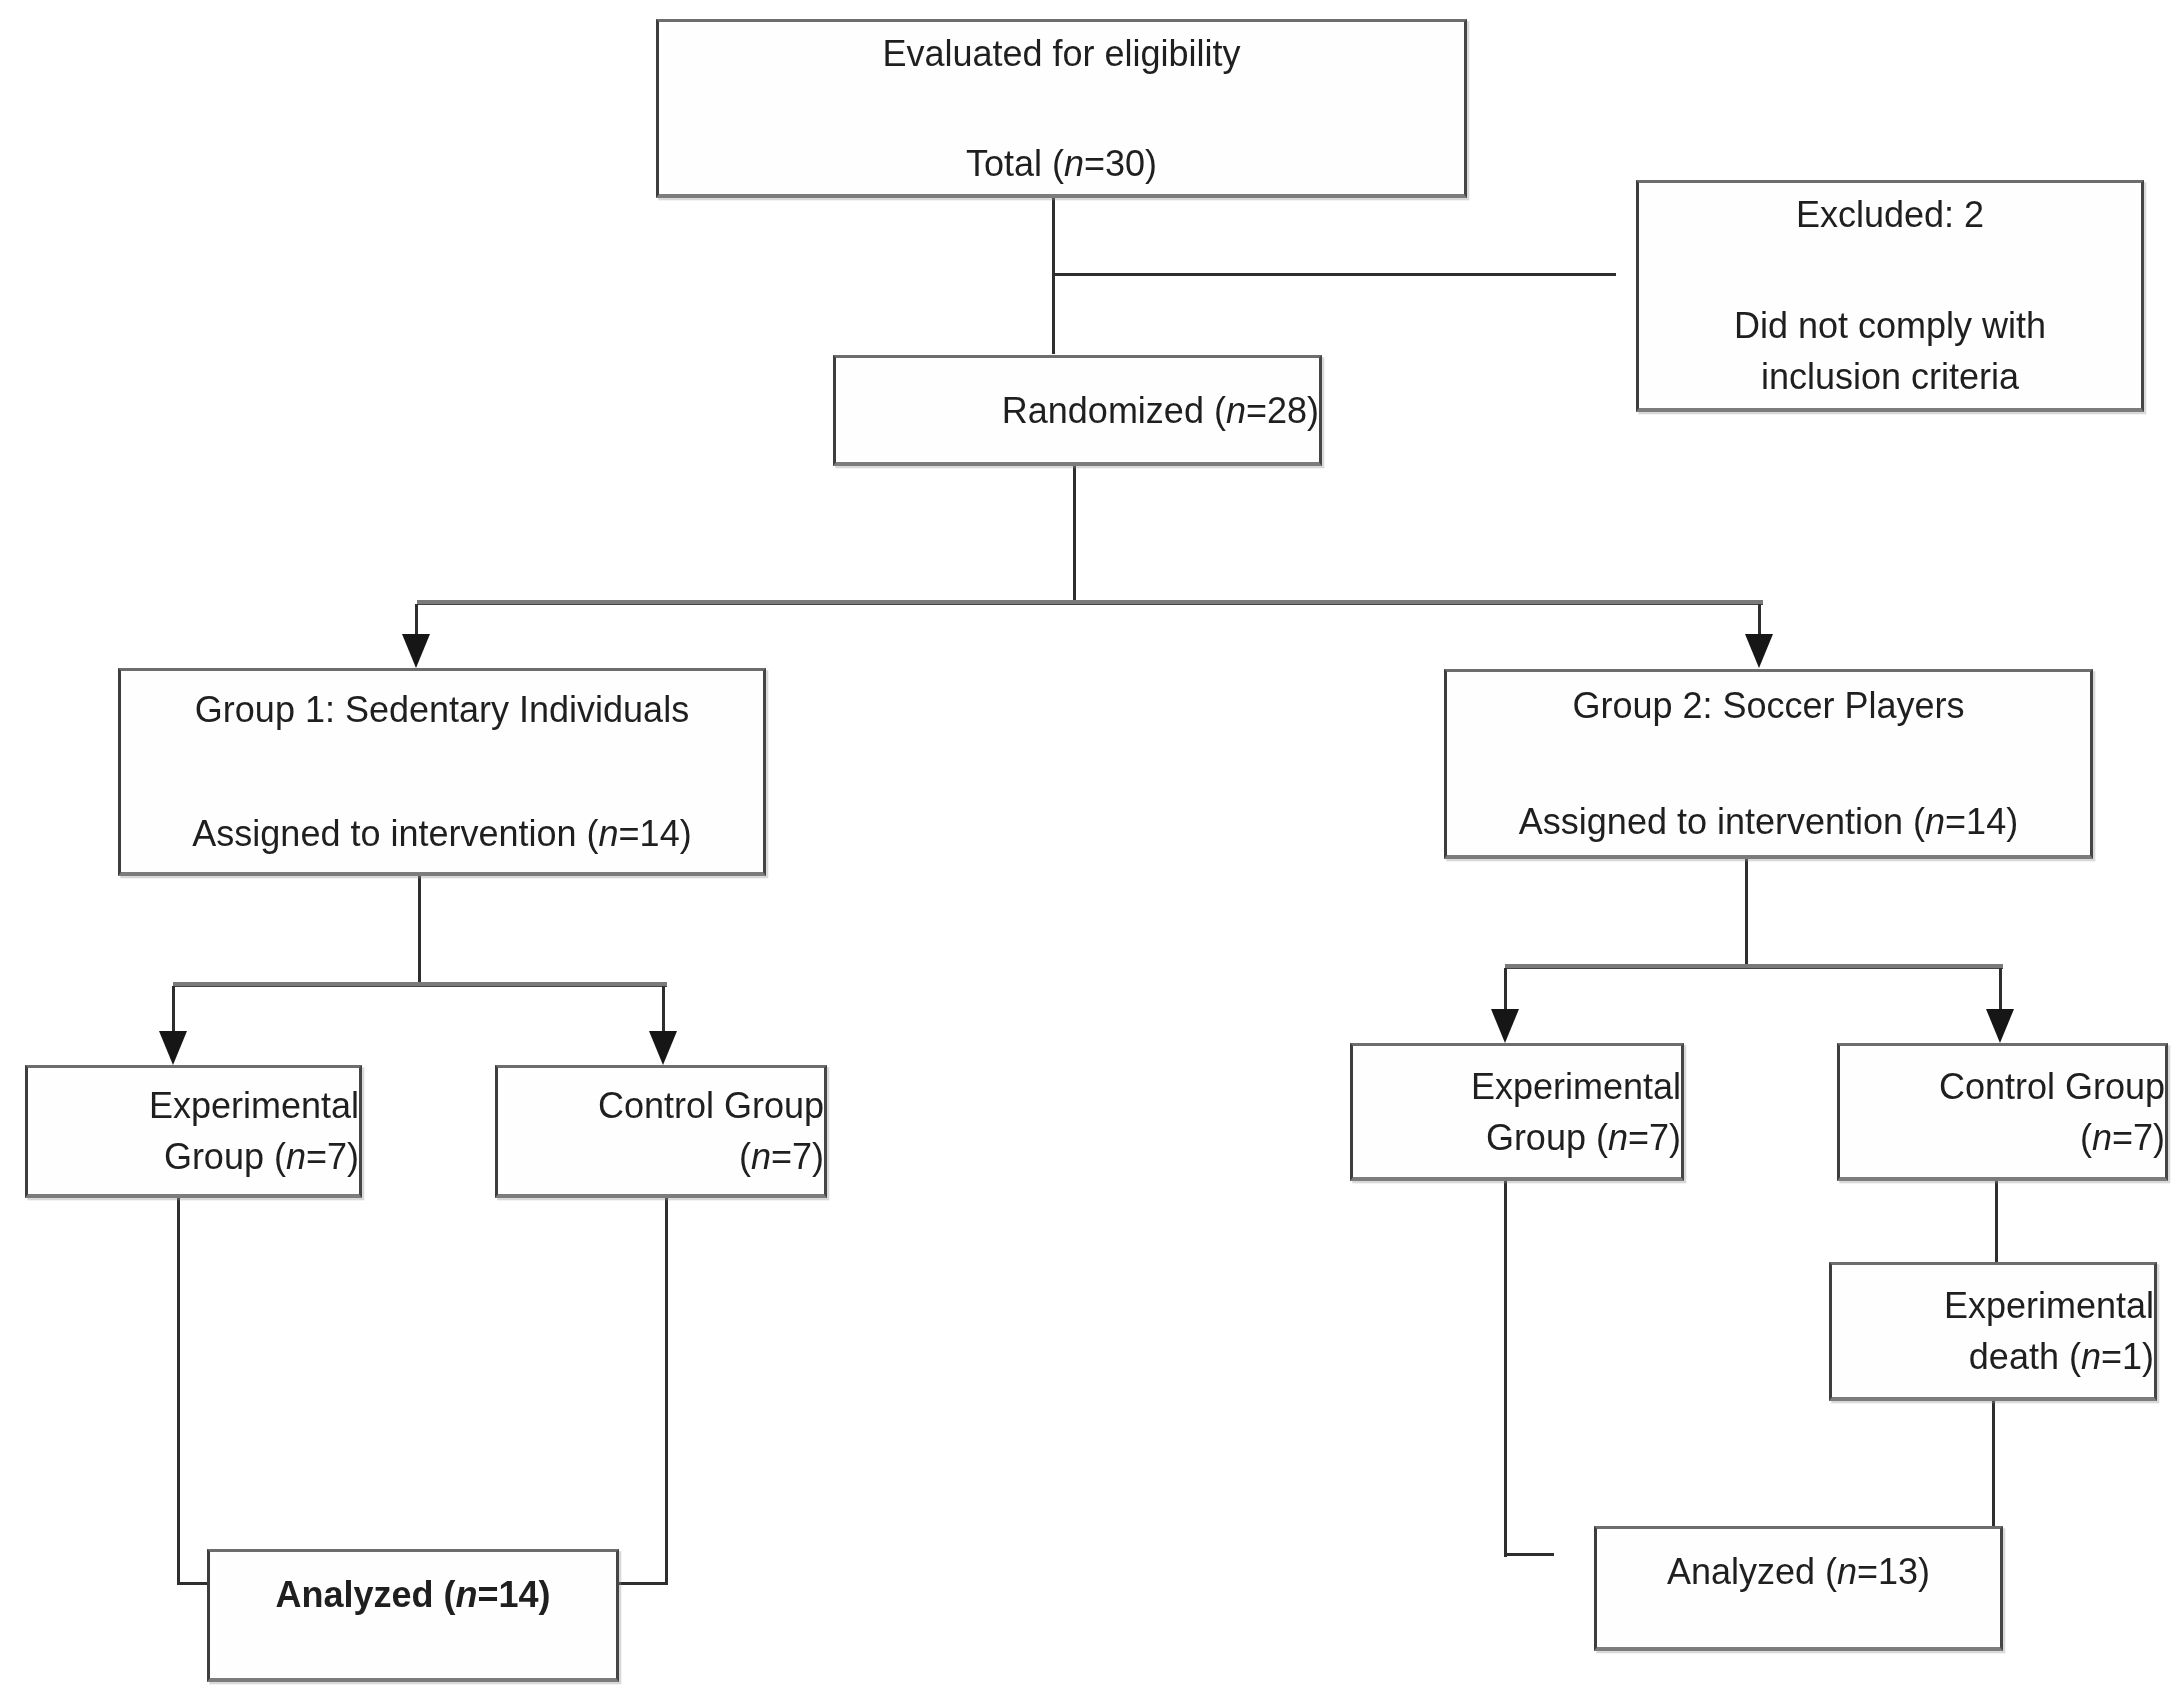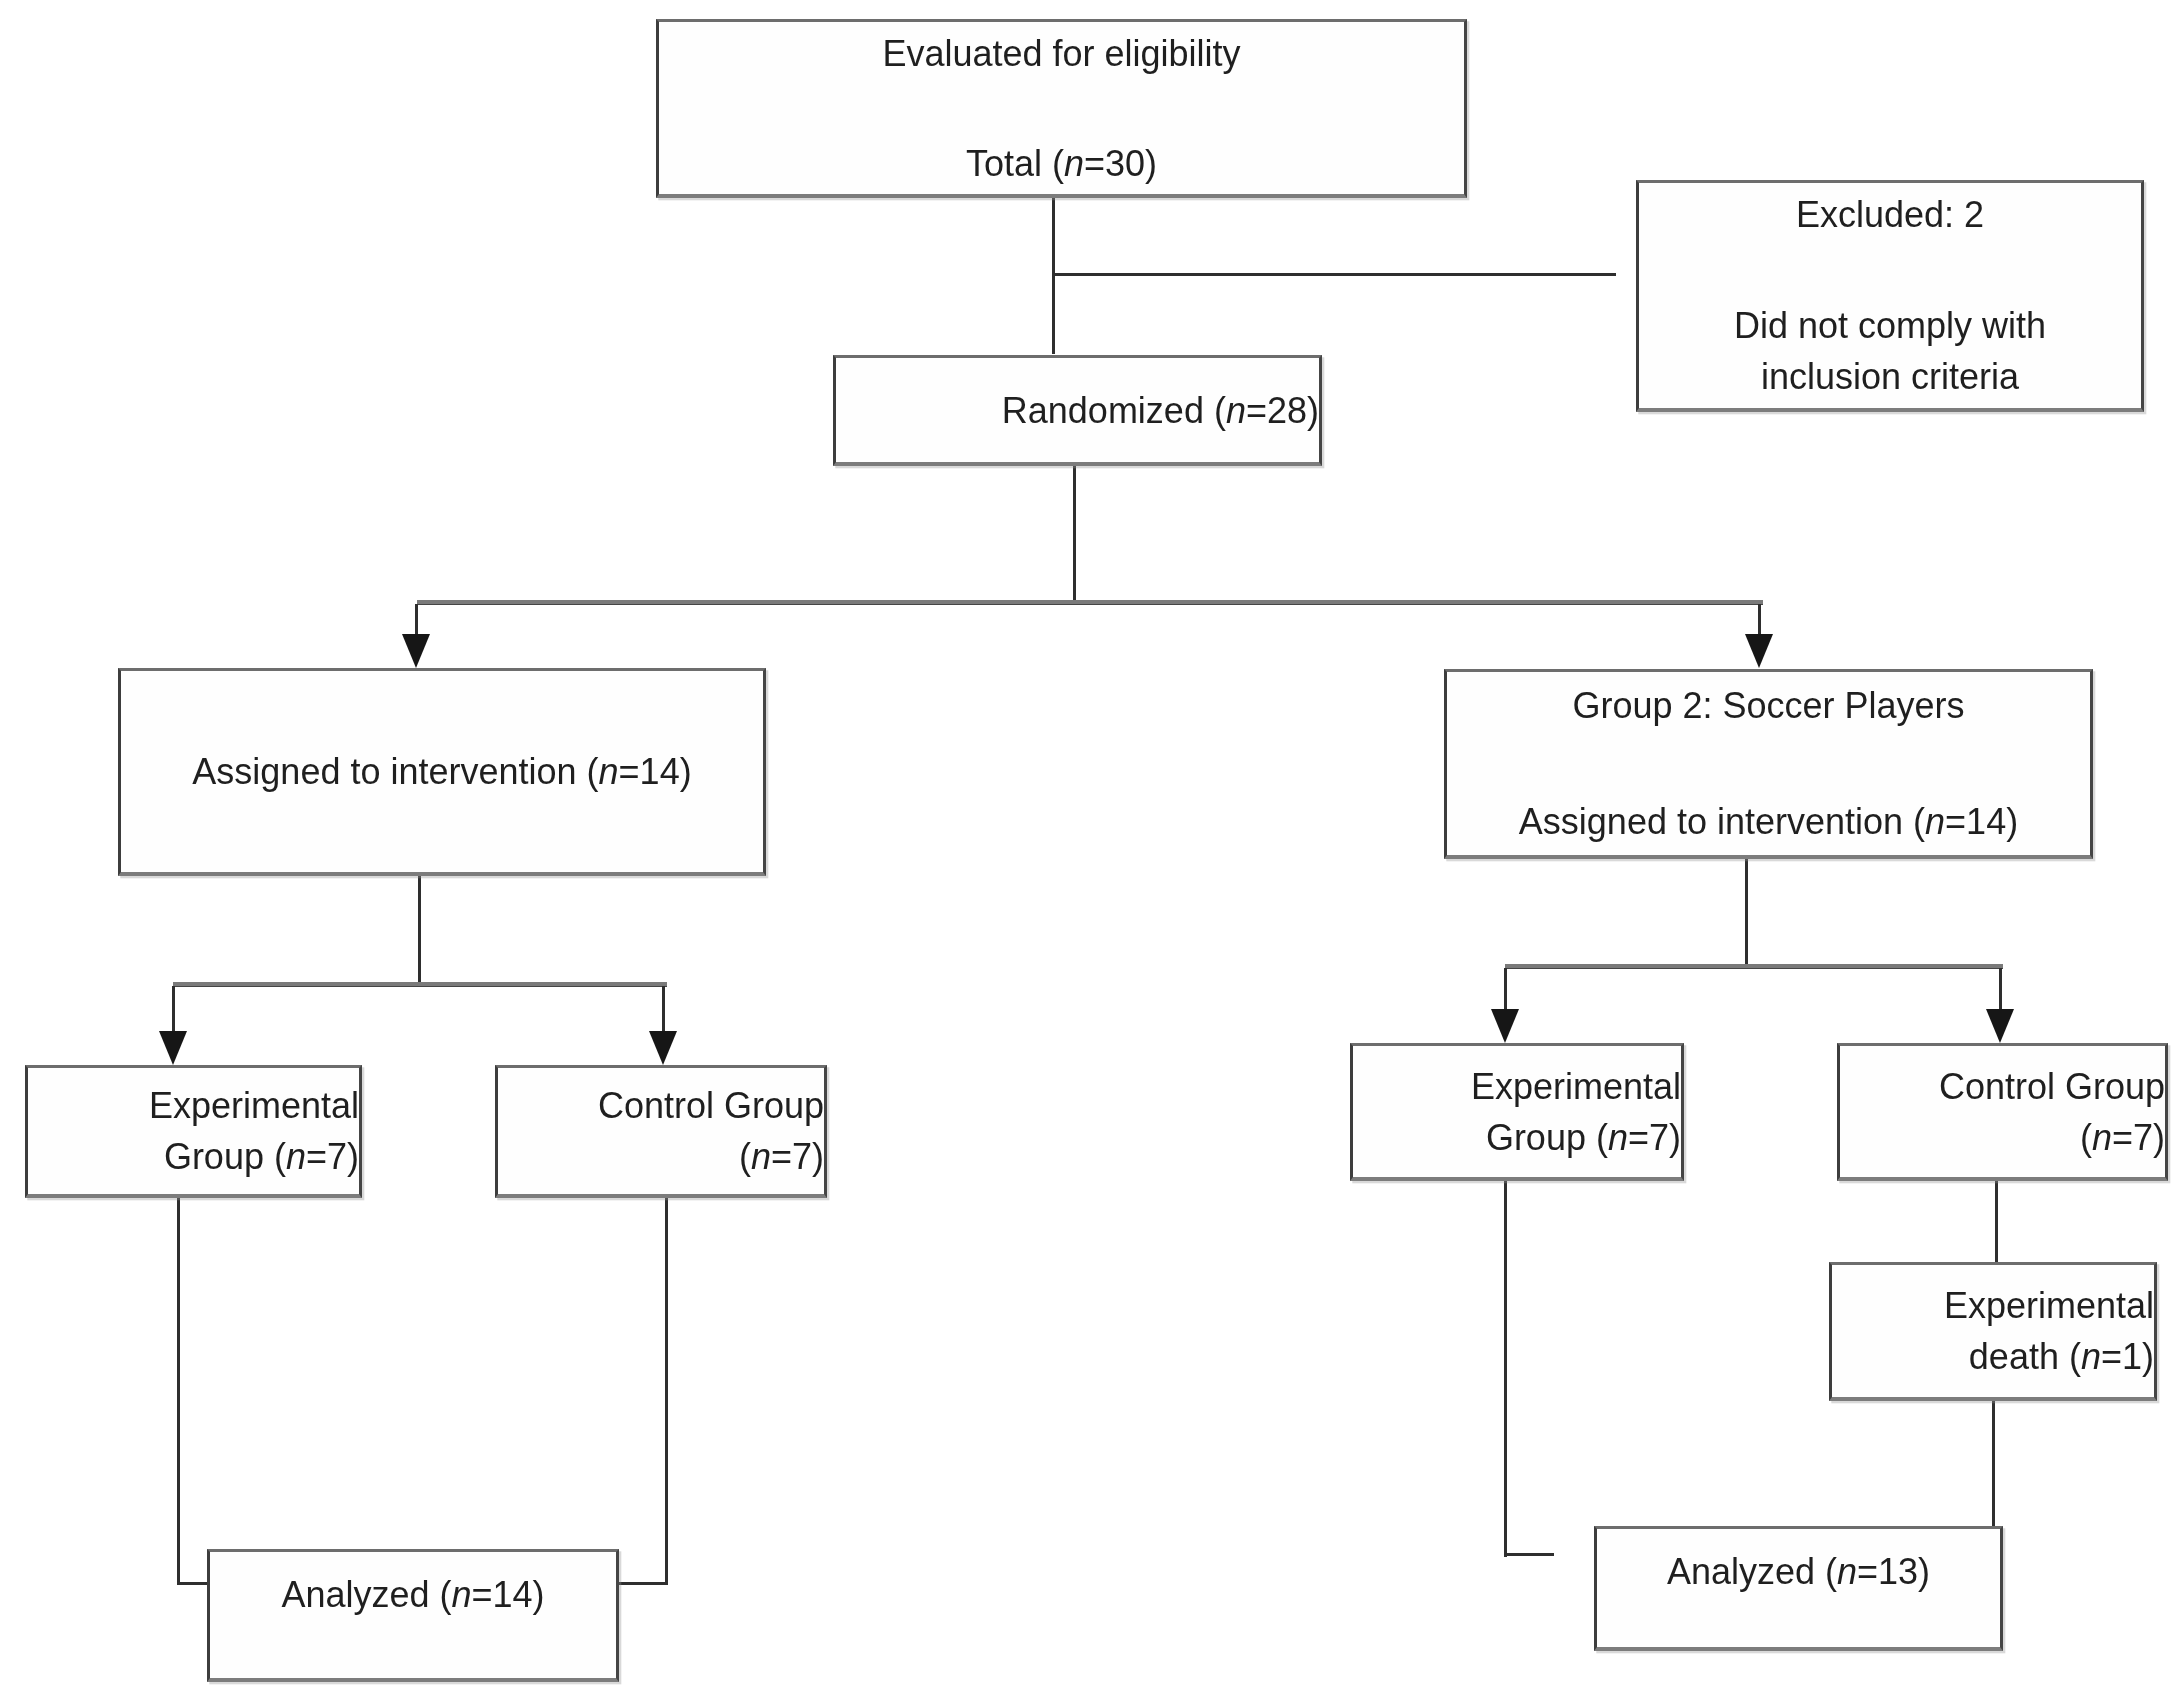--- a/index.html
+++ b/index.html
@@ -36,21 +36,21 @@
   #n-eligibility { left: 656px;  top: 19.4px;   width: 811px; height: 179px; }
   #n-excluded    { left: 1616px; top: 180px;  width: 508px;  height: 232px; margin-left: 20px; }
   #n-randomized  { left: 833px; top: 355px;  width: 489px;  height: 111px; }
   #n-group1      { left: 118px;  top: 668px;  width: 648px;  height: 208px; }
   #n-group2      { left: 1444px; top: 669px;  width: 649px;  height: 190px; }
   #n-exp1        { left: 25px;   top: 1065px; width: 337px;  height: 133px; }
   #n-ctrl1       { left: 495px;  top: 1065px; width: 332px;  height: 133px; }
   #n-exp2        { left: 1350px; top: 1043px; width: 334px;  height: 138px; }
   #n-ctrl2       { left: 1837px; top: 1043px; width: 331px;  height: 138px; }
   #n-death       { left: 1829px; top: 1262px; width: 328px;  height: 139px; }
-  #n-analyzed1   { left: 207px;  top: 1549px; width: 412px;  height: 133px; }
+  #n-analyzed1   { left: 207px;  top: 1549px; width: 412px;  height: 133px; font-weight: bold; }
   #n-analyzed2   { left: 1594px; top: 1526px; width: 409px;  height: 125px; }
 
   
   .v { position: absolute; width: 3.1px;  background: #2e2e2e; }
   .h { position: absolute; height: 3.1px; background: #2e2e2e; }
   .hthick { position: absolute; height: 3.9px; background: #7a7a7a; border-bottom: 1.6px solid #454545; }
   .arrowhead {
     position: absolute; width: 0; height: 0;
     border-left: 14.8px solid transparent;
     border-right: 14.8px solid transparent;
@@ -141,20 +141,23 @@
   </div>
 
   <div class="node center" id="n-randomized">
     <div class="para">
       <div class="line">Randomized (<i>n</i>=28)</div>
     </div>
   </div>
 
   <div class="node spread" id="n-group1">
     <div class="para">
+      <div class="line">Group 1: Sedentary Individuals</div>
+    </div>
+    <div class="para">
       <div class="line">Assigned to intervention (<i>n</i>=14)</div>
     </div>
   </div>
 
   <div class="node spread" id="n-group2">
     <div class="para">
       <div class="line">Group 2: Soccer Players</div>
     </div>
     <div class="para">
       <div class="line">Assigned to intervention (<i>n</i>=14)</div>

